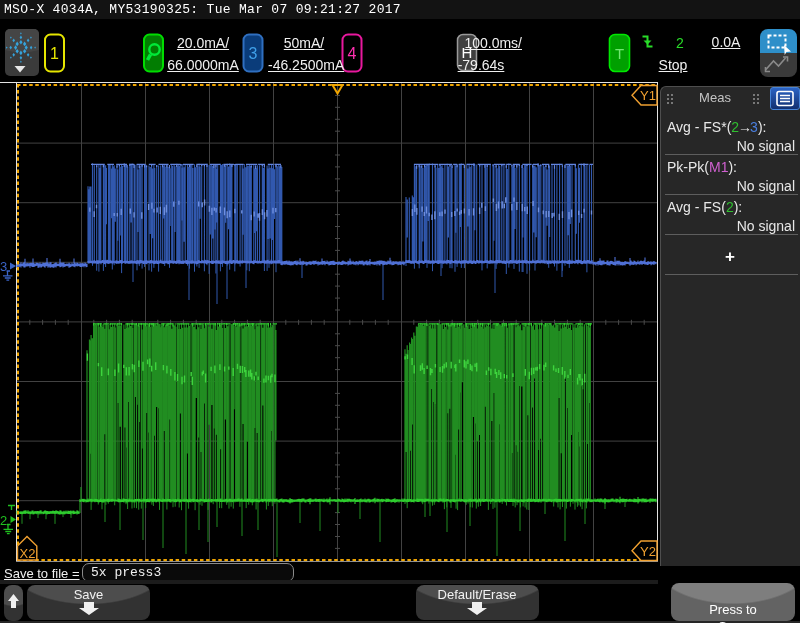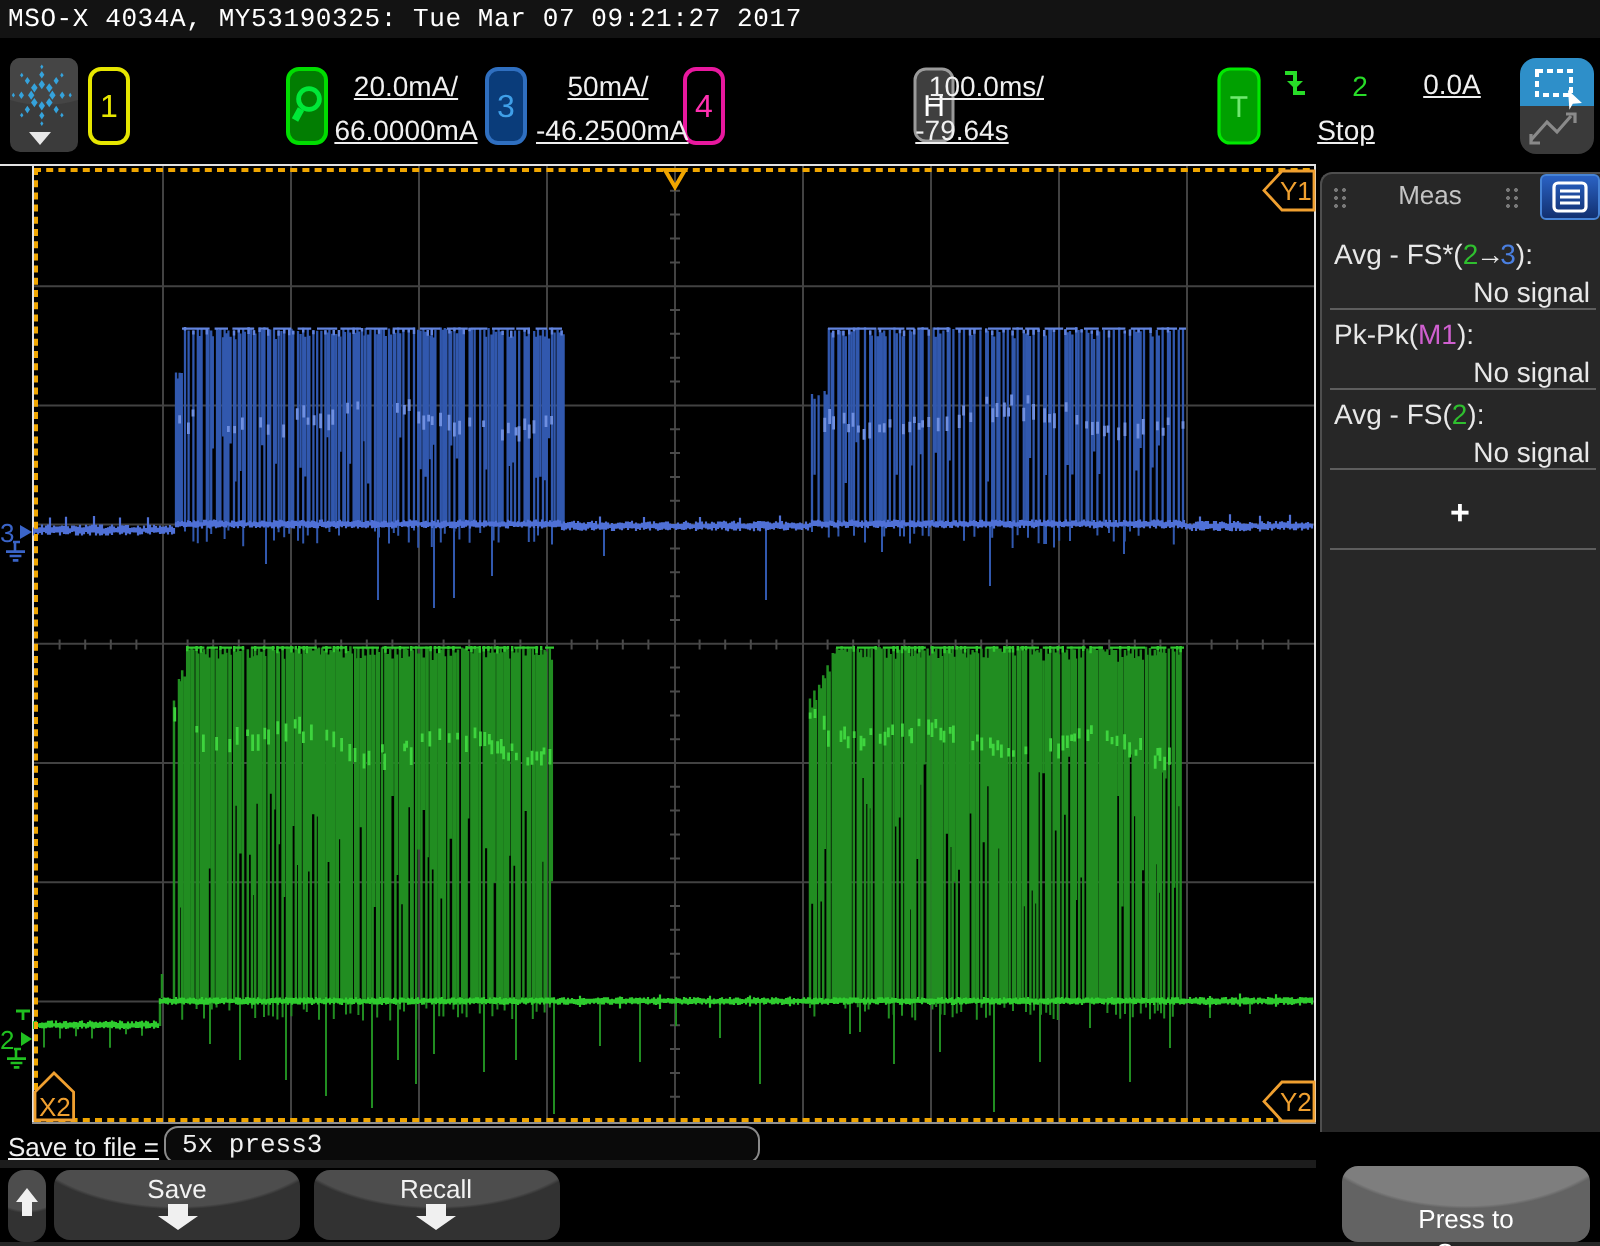--- a/index.html
+++ b/index.html
@@ -152,38 +152,38 @@
   <div class="abs" style="right:5px;top:91px;font-size:14px;color:#e8e8e8">No signal</div>
   <div class="abs" style="left:4px;top:107px;width:133px;border-top:1px solid #5e5e5e"></div>
   <div class="abs" style="left:6px;top:112px;font-size:14px;color:#e8e8e8">Avg - FS(<span style="color:#2fbf2f">2</span>):</div>
   <div class="abs" style="right:5px;top:131px;font-size:14px;color:#e8e8e8">No signal</div>
   <div class="abs" style="left:4px;top:147px;width:133px;border-top:1px solid #5e5e5e"></div>
   <div class="abs" style="left:0;top:160px;width:138px;text-align:center;font-size:17px;font-weight:bold;color:#fff">+</div>
   <div class="abs" style="left:4px;top:187px;width:133px;border-top:1px solid #5e5e5e"></div>
 </div>
 
 <div class="abs w" style="left:4px;top:566px;font-size:13px">Save to file =</div>
-<div class="abs mono" style="left:82px;top:563px;width:298px;height:19px;background:#0a0a0a;border:1px solid #8a8a8a;border-radius:7px;color:#f0f0f0;font-size:13px;line-height:17px;padding-left:8px">5x press3</div>
+<div class="abs mono" style="left:82px;top:563px;width:212px;height:19px;background:#0a0a0a;border:1px solid #8a8a8a;border-radius:7px;color:#f0f0f0;font-size:13px;line-height:17px;padding-left:8px">5x press3</div>
 
 <div class="abs" style="left:0;top:580px;width:658px;height:4px;background:#1c1c1c"></div>
 
 <div class="abs" style="left:0;top:584px;width:800px;height:39px;background:#000"></div>
 <div class="abs" style="left:0;top:621px;width:800px;height:2px;background:#262626"></div>
 <div class="abs" style="left:4px;top:584.5px;width:19px;height:36px;border-radius:8px;background:radial-gradient(300% 200% at 50% -60%,#4d4d4d 58%,#323232 60%),#323232;background-color:#323232">
   <svg width="19" height="36">
         <path d="M9.5 9 L15 16 H12 V23 H7 V16 H4 Z" fill="#f0f0f0"></path>
       </svg>
 </div>
 <div class="abs" style="left:27px;top:585px;width:123px;height:35px;border-radius:8px;background:radial-gradient(112% 202% at 50% -65%,#4d4d4d 58%,#323232 60%),#323232;background-color:#323232;text-align:center">
   <div style="font-size:13px;color:#f2f2f2;margin-top:2px">Save</div>
   <svg width="26" height="14" style="margin-top:0px">
         <path d="M8 0 H18 V6 H23 L13 13 L3 6 H8 Z" fill="#f0f0f0"></path>
       </svg>
 </div>
-    <div class="abs" style="left:156.5px;top:585px;width:123px;height:35px;border-radius:8px;background:radial-gradient(112% 202% at 50% -65%,#4d4d4d 58%,#323232 60%),#323232;background-color:#323232;text-align:center">
-  <div style="font-size:13px;color:#f2f2f2;margin-top:2px">Recall</div>
+    <div class="abs" style="left:415.5px;top:585px;width:123px;height:35px;border-radius:8px;background:radial-gradient(112% 202% at 50% -65%,#4d4d4d 58%,#323232 60%),#323232;background-color:#323232;text-align:center">
+  <div style="font-size:13px;color:#f2f2f2;margin-top:2px">Default/Erase</div>
   <svg width="26" height="14" style="margin-top:0px">
         <path d="M8 0 H18 V6 H23 L13 13 L3 6 H8 Z" fill="#f0f0f0"></path>
       </svg>
 </div>
     <div class="abs" style="left:671px;top:583px;width:124px;height:38px;border-radius:8px;background:radial-gradient(112% 202% at 50% -65%,#7e7e7e 58%,#636363 60%),#636363;background-color:#636363;text-align:center">
   <div style="font-size:13px;color:#fff;margin-top:18px;line-height:17px">Press to<br>Save</div>
 </div>
 </div>
 </body></html>

